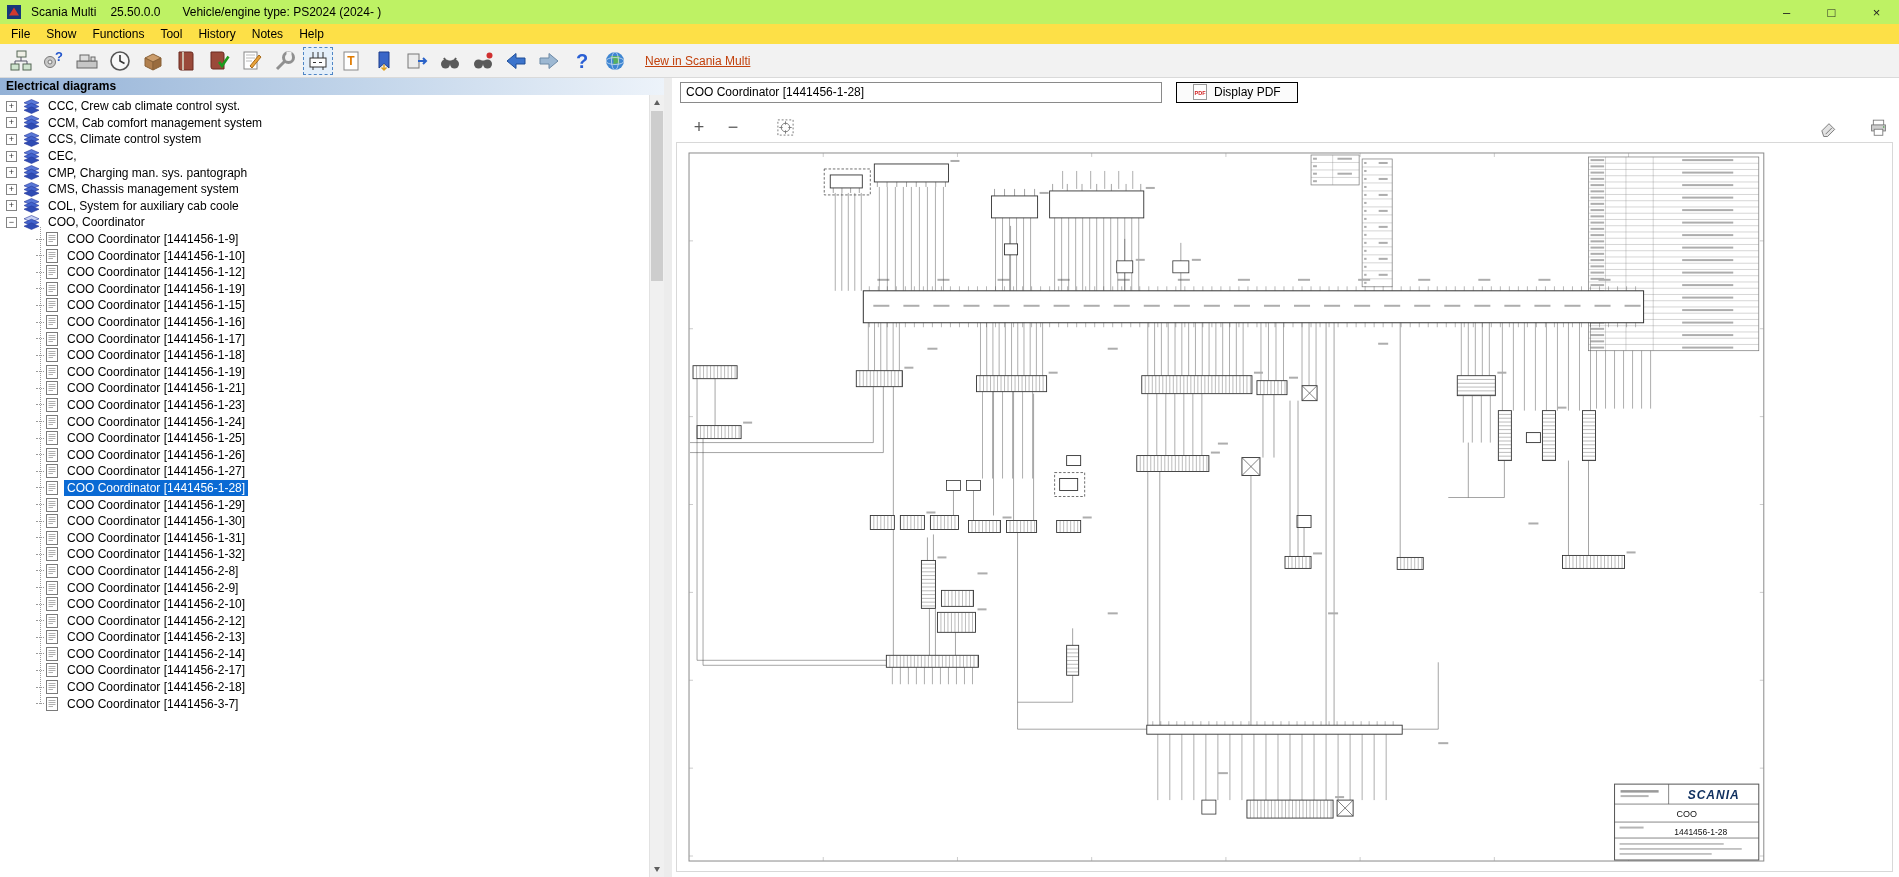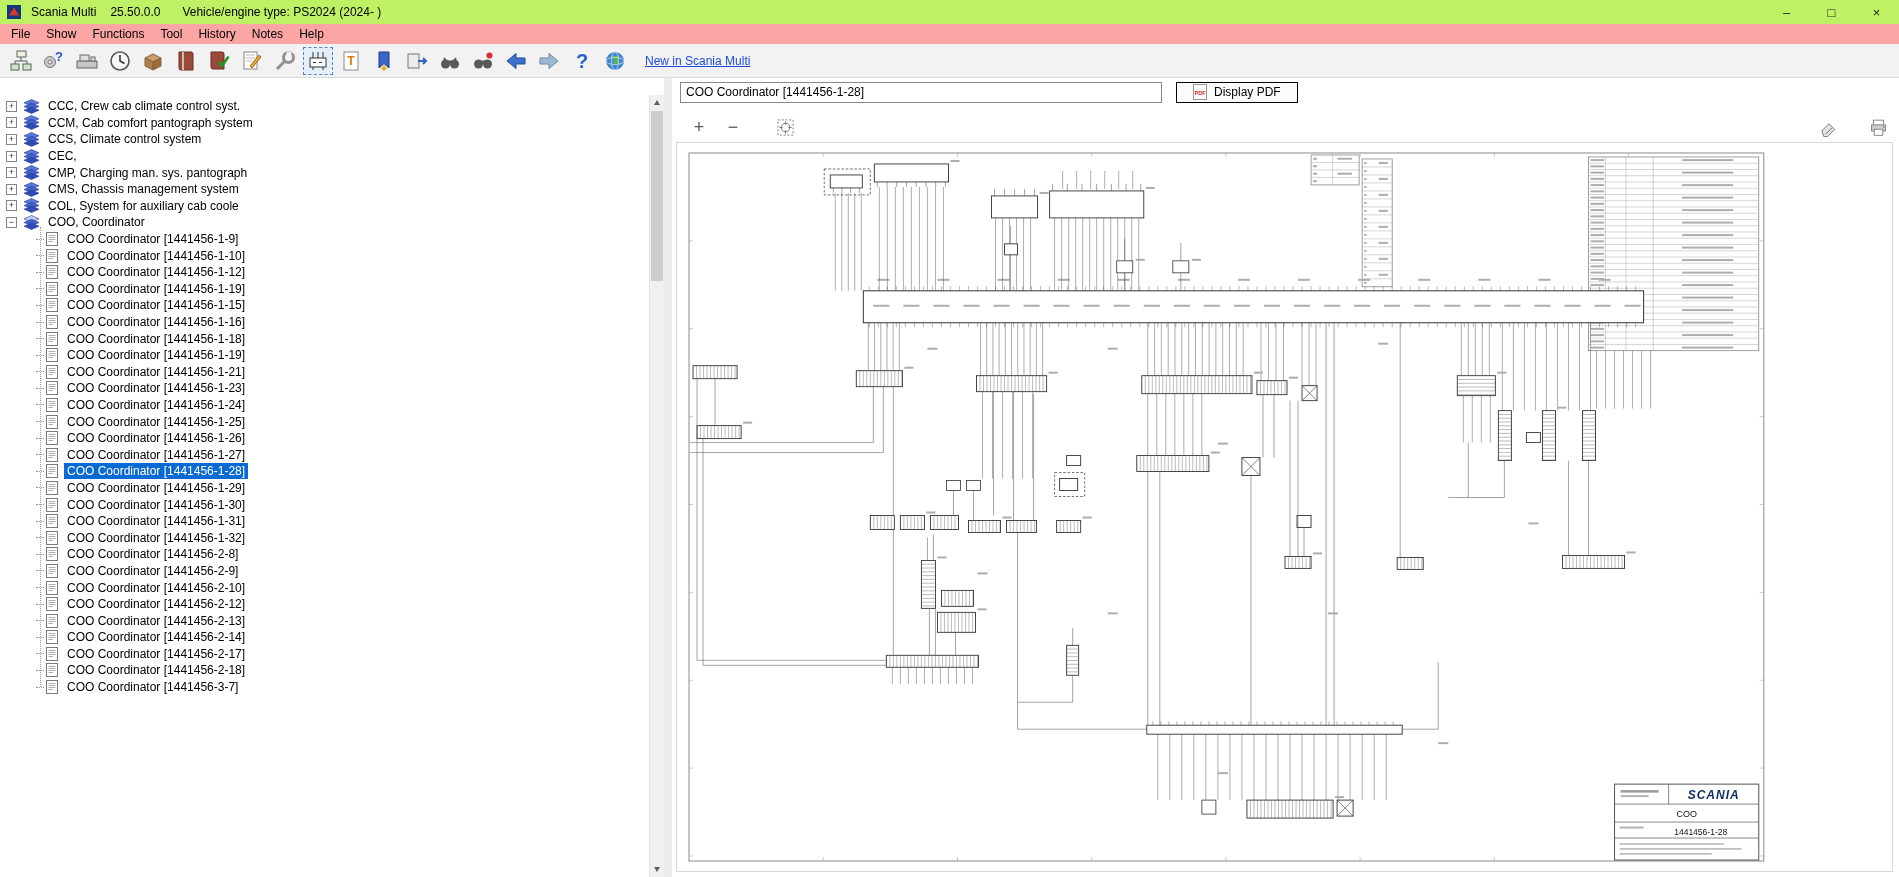--- a/index.html
+++ b/index.html
@@ -9,29 +9,29 @@
 
   
   .titlebar{position:absolute;top:0;left:0;right:0;height:24px;display:flex;align-items:center;padding-left:6px;background:#bef264}
   .app-icon{width:16px;height:16px;margin-right:9px;flex:0 0 auto}
   .tb-version{margin-left:14px}
   .tb-vehicle{margin-left:22px}
   .win-controls{position:absolute;right:0;top:0;height:24px;display:flex}
   .win-btn{width:45px;height:24px;display:flex;align-items:center;justify-content:center;font-size:13px;color:#222}
 
   
-  .menubar{position:absolute;top:24px;left:0;right:0;height:20px;display:flex;align-items:center;background:#fca5a5;padding-left:3px}
+  .menubar{position:absolute;top:24px;left:0;right:0;height:20px;display:flex;align-items:center;background:#fde047;padding-left:3px}
   .menu-item{padding:2px 8px}
 
   
   .toolbar{position:absolute;top:44px;left:0;right:0;height:34px;background:#f2f2f2;border-bottom:1px solid #dadada;display:flex;align-items:center;padding-left:6px}
   .tbtn{width:30px;height:28px;margin-right:3px;display:flex;align-items:center;justify-content:center;border:1px solid transparent;flex:0 0 auto}
   .tbtn svg{width:24px;height:24px}
   .tbtn.active{border:1px dashed #4f86c6;background:#e4effa}
-  .tb-link{margin-left:12px;color:#1d4ed8;text-decoration:underline;white-space:nowrap}
+  .tb-link{margin-left:12px;color:#c2410c;text-decoration:underline;white-space:nowrap}
 
   
   .sidebar{position:absolute;top:78px;left:0;width:664px;bottom:0;background:#fff;overflow:hidden}
   .panel-header{height:17px;background:linear-gradient(90deg,#93b1d6 0%,#c2d5ea 55%,#edf3fa 100%);font-weight:bold;font-size:12px;padding:1px 0 0 6px}
   .tree{position:absolute;top:17px;left:0;right:15px;bottom:0;overflow:hidden;padding-top:3px}
   .trow{height:16.6px;display:flex;align-items:center;white-space:nowrap}
   .trow.root{padding-left:6px}
   .trow.child{padding-left:36px}
   .expander{width:11px;height:11px;border:1px solid #848484;background:#fff;font-size:9px;display:flex;align-items:center;justify-content:center;margin-right:6px;color:#333;flex:0 0 auto;line-height:9px}
   .tree-ico{width:17px;height:15px;margin-right:5px;flex:0 0 auto}
@@ -214,38 +214,39 @@
         <circle cx="12" cy="12" r="9" fill="#3f86d2"></circle>
         <path d="M7 7 Q12 10 10 16 Q14 13 17 15 Q15 9 17 7 Z" fill="#57b060"></path>
         <ellipse cx="12" cy="12" rx="9" ry="3.5" fill="none" stroke="#dce8f5" stroke-width="0.7"></ellipse>
         <ellipse cx="12" cy="12" rx="3.5" ry="9" fill="none" stroke="#dce8f5" stroke-width="0.7"></ellipse>
       </svg>
     </button>
     <a class="tb-link">New in Scania Multi</a>
   </div>
 
 <div class="sidebar">
+  <div class="panel-header">Electrical diagrams</div>
   <div class="tree" id="tree">
       <div class="trow root">
         <span class="expander">+</span>
         <svg class="tree-ico" viewBox="0 0 17 15">
           <path d="M8.5 0.5 L16 3.8 8.5 7.1 1 3.8 Z" fill="#5a79d8" stroke="#27379b" stroke-width="0.6"></path>
           <path d="M8.5 4.2 L16 7.5 8.5 10.8 1 7.5 Z" fill="#4263cc" stroke="#27379b" stroke-width="0.6"></path>
           <path d="M8.5 7.9 L16 11.2 8.5 14.5 1 11.2 Z" fill="#2f4cb4" stroke="#27379b" stroke-width="0.6"></path>
         </svg>
         <span class="tlabel">CCC, Crew cab climate control syst.</span>
       </div>
       <div class="trow root">
         <span class="expander">+</span>
         <svg class="tree-ico" viewBox="0 0 17 15">
           <path d="M8.5 0.5 L16 3.8 8.5 7.1 1 3.8 Z" fill="#5a79d8" stroke="#27379b" stroke-width="0.6"></path>
           <path d="M8.5 4.2 L16 7.5 8.5 10.8 1 7.5 Z" fill="#4263cc" stroke="#27379b" stroke-width="0.6"></path>
           <path d="M8.5 7.9 L16 11.2 8.5 14.5 1 11.2 Z" fill="#2f4cb4" stroke="#27379b" stroke-width="0.6"></path>
         </svg>
-        <span class="tlabel">CCM, Cab comfort pantograph system</span>
+        <span class="tlabel">CCM, Cab comfort management system</span>
       </div>
       <div class="trow root">
         <span class="expander">+</span>
         <svg class="tree-ico" viewBox="0 0 17 15">
           <path d="M8.5 0.5 L16 3.8 8.5 7.1 1 3.8 Z" fill="#5a79d8" stroke="#27379b" stroke-width="0.6"></path>
           <path d="M8.5 4.2 L16 7.5 8.5 10.8 1 7.5 Z" fill="#4263cc" stroke="#27379b" stroke-width="0.6"></path>
           <path d="M8.5 7.9 L16 11.2 8.5 14.5 1 11.2 Z" fill="#2f4cb4" stroke="#27379b" stroke-width="0.6"></path>
         </svg>
         <span class="tlabel">CCS, Climate control system</span>
       </div>
@@ -336,20 +337,28 @@
           </svg>
           <span class="tlabel">COO Coordinator [1441456-1-15]</span>
         </div>
         <div class="trow child">
           <span class="hguide"></span>
           <svg class="doc-ico" viewBox="0 0 12 14">
             <rect x="0.5" y="0.5" width="11" height="13" fill="#fff" stroke="#7a7a7a"></rect>
             <path d="M2.5 3.5 H9.5 M2.5 5.5 H9.5 M2.5 7.5 H9.5 M2.5 9.5 H7" stroke="#9a9a9a" stroke-width="0.8"></path>
           </svg>
           <span class="tlabel">COO Coordinator [1441456-1-16]</span>
+        </div>
+        <div class="trow child">
+          <span class="hguide"></span>
+          <svg class="doc-ico" viewBox="0 0 12 14">
+            <rect x="0.5" y="0.5" width="11" height="13" fill="#fff" stroke="#7a7a7a"></rect>
+            <path d="M2.5 3.5 H9.5 M2.5 5.5 H9.5 M2.5 7.5 H9.5 M2.5 9.5 H7" stroke="#9a9a9a" stroke-width="0.8"></path>
+          </svg>
+          <span class="tlabel">COO Coordinator [1441456-1-17]</span>
         </div>
         <div class="trow child">
           <span class="hguide"></span>
           <svg class="doc-ico" viewBox="0 0 12 14">
             <rect x="0.5" y="0.5" width="11" height="13" fill="#fff" stroke="#7a7a7a"></rect>
             <path d="M2.5 3.5 H9.5 M2.5 5.5 H9.5 M2.5 7.5 H9.5 M2.5 9.5 H7" stroke="#9a9a9a" stroke-width="0.8"></path>
           </svg>
           <span class="tlabel">COO Coordinator [1441456-1-18]</span>
         </div>
         <div class="trow child">

